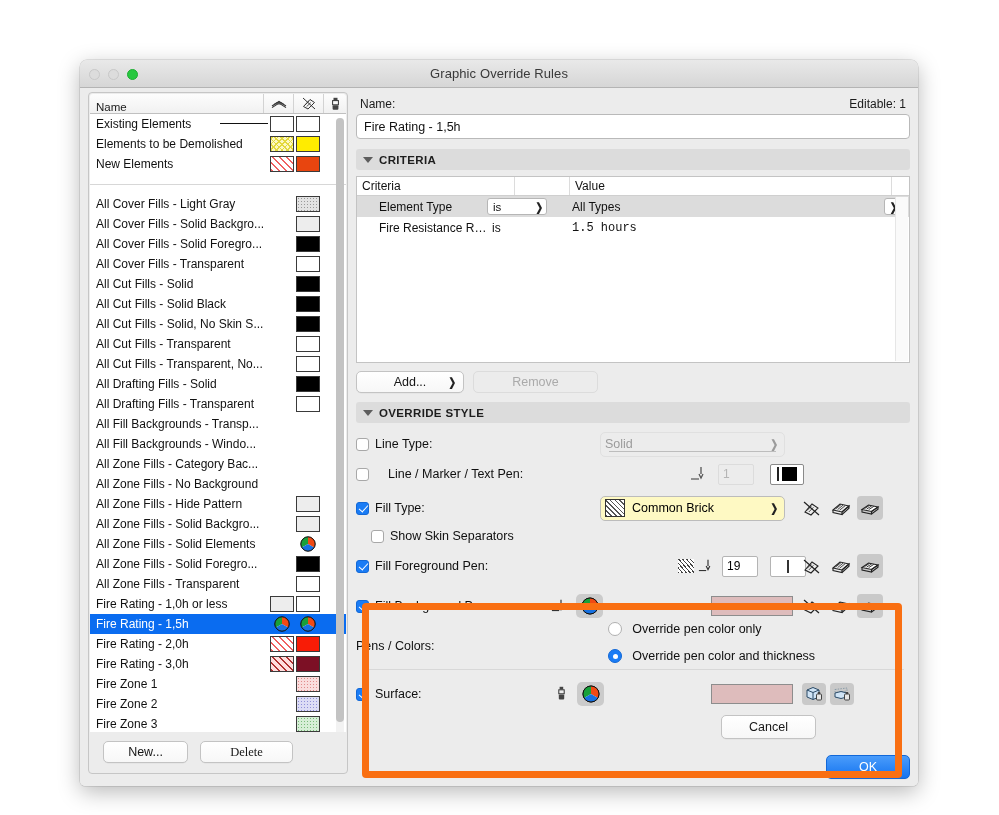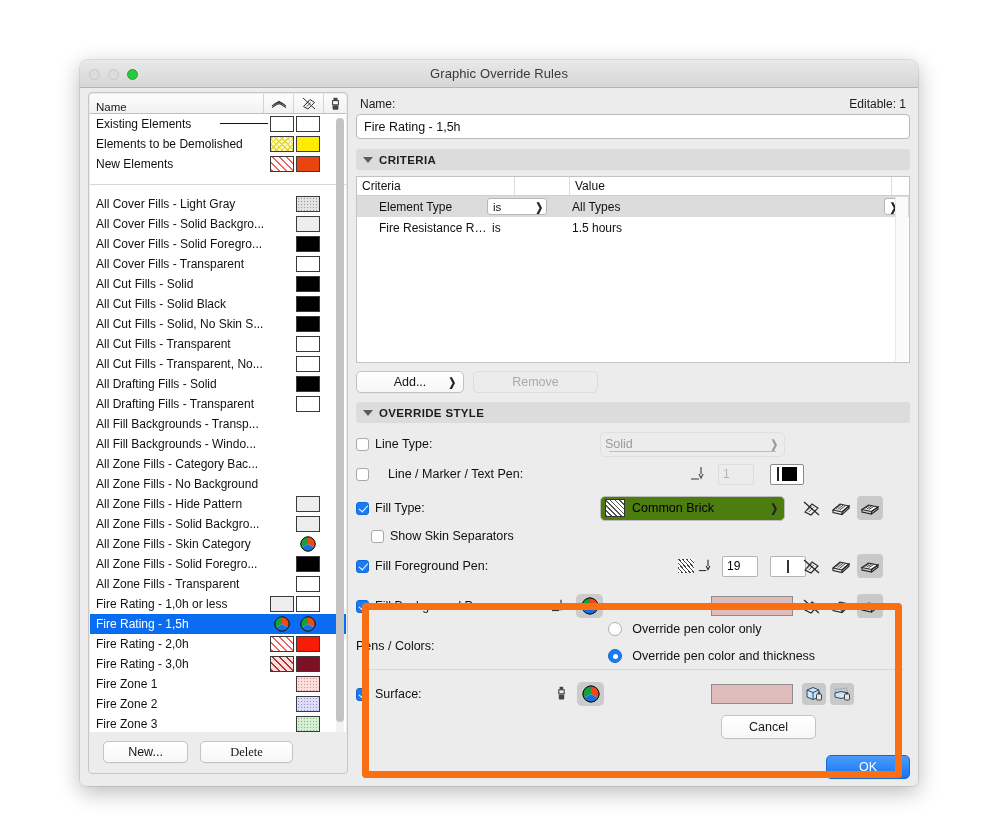--- a/index.html
+++ b/index.html
@@ -198,21 +198,21 @@
   .cbx {
     width:13px;height:13px;border:1px solid #a8a8a8;background:#fff;border-radius:3px;
     margin-right:6px; flex:0 0 auto; position:relative;
   }
   .cbx.on { background:#1a7cf5; border-color:#1368d6; }
   .cbx.on:after{
     content:""; position:absolute; left:3.5px; top:0.5px; width:4px; height:8px;
     border:solid #fff; border-width:0 1.8px 1.8px 0; transform:rotate(42deg);
   }
   .combo {
-    height:25px; background:#4d7c0f; border:1px solid #bcbcbc; border-radius:5px;
+    height:25px; background:#fef9c3; border:1px solid #bcbcbc; border-radius:5px;
     display:flex; align-items:center; padding:0 6px 0 4px; gap:7px;
   }
   .combo.ghost { background:#ececec; border-color:#e0e0e0; color:#9b9b9b; position:relative;}
   .combo.ghost .ul { position:absolute; left:8px; right:8px; bottom:4px; height:1px; background:#bdbdbd;}
   .numfield {
     width:36px;height:21px;background:#fff;border:1px solid #b4b4b4;border-radius:2px;
     display:flex;align-items:center;padding-left:4px;font-size:12px;
   }
   .numfield.dis{background:#ececec;border-color:#dcdcdc;color:#b5b5b5;}
   .thickbox{
@@ -428,21 +428,21 @@
               </span>
             </div>
             <div class="lrow">
               <span class="lbl">All Zone Fills - Solid Backgro...</span>
               <span class="sw-wrap">
                 <span class="sw none"></span>
                 <span class="sw solid-ltgray"></span>
               </span>
             </div>
             <div class="lrow">
-              <span class="lbl">All Zone Fills - Skin Category</span>
+              <span class="lbl">All Zone Fills - Solid Elements</span>
               <span class="sw-wrap">
                 <span class="sw none"></span>
                 <span class="sw none" style="display: flex; align-items: center; justify-content: center;">
                   <svg width="16" height="16" viewBox="0 0 18 18">
                     <circle cx="9" cy="9" r="8" fill="#fff" stroke="#111" stroke-width="1"></circle>
                     <path d="M9 9 L9 1 A8 8 0 0 0 2.1 12.9 Z" fill="#17a03a"></path>
                     <path d="M9 9 L9 1 A8 8 0 0 1 15.9 12.9 Z" fill="#f04a14"></path>
                     <path d="M9 9 L2.1 12.9 A8 8 0 0 0 15.9 12.9 Z" fill="#1670e0"></path>
                     <circle cx="9" cy="9" r="8" fill="none" stroke="#111" stroke-width="1"></circle>
                   </svg>
@@ -571,21 +571,21 @@
               <div class="c3" style="display: flex; align-items: center; justify-content: space-between; padding-right: 6px;">
                 <span>All Types</span>
                 <span class="val-chev">
                   <span class="chev">❯</span>
                 </span>
               </div>
             </div>
             <div class="crit-row">
               <div class="c1">Fire Resistance Rating (...</div>
               <div class="c2"><span style="padding-left:5px;">is</span></div>
-              <div class="c3" style="display: flex; align-items: center; justify-content: space-between; padding-right: 6px;">
+              <div class="c3" style="display: flex; align-items: center; justify-content: space-between; padding-right: 6px; font-family: Liberation Mono, monospace;">
                 <span>1.5 hours</span>
               </div>
             </div>
           </div>
         <div id="crit-vscroll"></div>
       </div>
 
       <div id="crit-buttons">
         <div class="btn" style="width:108px;justify-content:center;position:relative;">
           <span>Add...</span>

